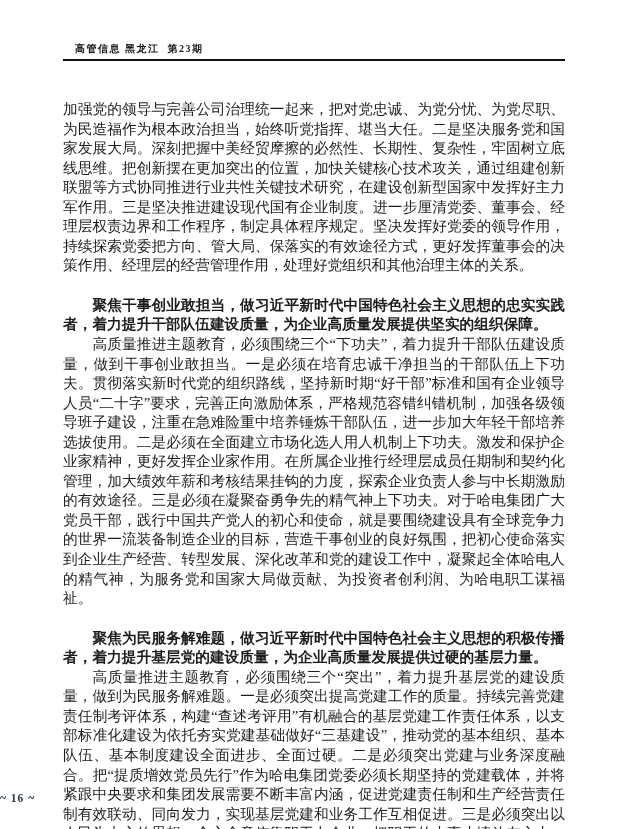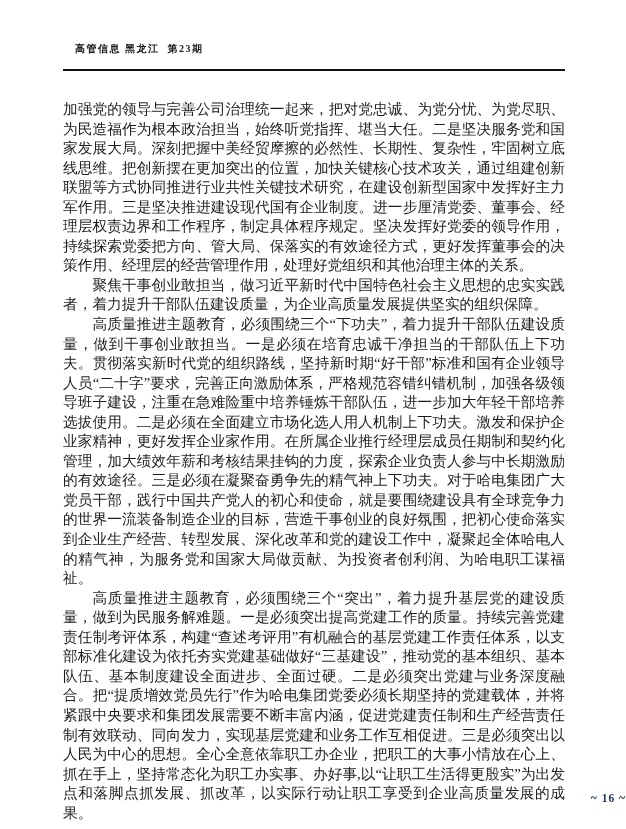--- a/index.html
+++ b/index.html
@@ -14,21 +14,21 @@
     background: var(--page-bg, #ffffff);
     font-family: "Liberation Serif", "DejaVu Serif", serif;
     overflow: hidden;
   }
   .header {
     position: absolute;
     left: 63px;
     right: 61px;
     top: 38px;
     border-bottom: 2px solid var(--rule-color, #111111);
-    padding-bottom: 13px;
+    padding-bottom: 3px;
   }
   .header-title {
     display: inline-block;
     padding-left: 12px;
     font-size: 10px;
     font-weight: bold;
     letter-spacing: 1.5px;
     color: var(--header-text, #1a1a1a);
     white-space: pre;
   }
@@ -44,28 +44,29 @@
   }
   .body-text p {
     margin: 0;
     text-indent: 2em;
   }
   .body-text p.no-indent {
     text-indent: 0;
     margin-top: 24px;
   }
   .body-text p.bold {
-    font-weight: normal;
+    font-weight: bold;
+    margin-top: 20px;
   }
   .footer {
     position: absolute;
     left: 0;
     right: 0;
     bottom: 23px;
-    text-align: right;
+    text-align: left;
   }
   .page-number {
     font-size: 11.5px;
     font-weight: bold;
     letter-spacing: 1px;
     color: var(--page-number, #1f3864);
     font-family: "Liberation Serif", "DejaVu Serif", serif;
   }
 </style>
 </head>
@@ -74,20 +75,21 @@
 <div class="page">
 
   <div class="header">
     <span class="header-title">高管信息 黑龙江  第23期</span>
   </div>
 
   <div class="body-text">
     <p class="no-indent">加强党的领导与完善公司治理统一起来，把对党忠诚、为党分忧、为党尽职、为民造福作为根本政治担当，始终听党指挥、堪当大任。二是坚决服务党和国家发展大局。深刻把握中美经贸摩擦的必然性、长期性、复杂性，牢固树立底线思维。把创新摆在更加突出的位置，加快关键核心技术攻关，通过组建创新联盟等方式协同推进行业共性关键技术研究，在建设创新型国家中发挥好主力军作用。三是坚决推进建设现代国有企业制度。进一步厘清党委、董事会、经理层权责边界和工作程序，制定具体程序规定。坚决发挥好党委的领导作用，持续探索党委把方向、管大局、保落实的有效途径方式，更好发挥董事会的决策作用、经理层的经营管理作用，处理好党组织和其他治理主体的关系。</p>
     <p class="bold">聚焦干事创业敢担当，做习近平新时代中国特色社会主义思想的忠实实践者，着力提升干部队伍建设质量，为企业高质量发展提供坚实的组织保障。</p>
     <p>高质量推进主题教育，必须围绕三个“下功夫”，着力提升干部队伍建设质量，做到干事创业敢担当。一是必须在培育忠诚干净担当的干部队伍上下功夫。贯彻落实新时代党的组织路线，坚持新时期“好干部”标准和国有企业领导人员“二十字”要求，完善正向激励体系，严格规范容错纠错机制，加强各级领导班子建设，注重在急难险重中培养锤炼干部队伍，进一步加大年轻干部培养选拔使用。二是必须在全面建立市场化选人用人机制上下功夫。激发和保护企业家精神，更好发挥企业家作用。在所属企业推行经理层成员任期制和契约化管理，加大绩效年薪和考核结果挂钩的力度，探索企业负责人参与中长期激励的有效途径。三是必须在凝聚奋勇争先的精气神上下功夫。对于哈电集团广大党员干部，践行中国共产党人的初心和使命，就是要围绕建设具有全球竞争力的世界一流装备制造企业的目标，营造干事创业的良好氛围，把初心使命落实到企业生产经营、转型发展、深化改革和党的建设工作中，凝聚起全体哈电人的精气神，为服务党和国家大局做贡献、为投资者创利润、为哈电职工谋福祉。</p>
+    <p class="bold">聚焦为民服务解难题，做习近平新时代中国特色社会主义思想的积极传播者，着力提升基层党的建设质量，为企业高质量发展提供过硬的基层力量。</p>
     <p>高质量推进主题教育，必须围绕三个“突出”，着力提升基层党的建设质量，做到为民服务解难题。一是必须突出提高党建工作的质量。持续完善党建责任制考评体系，构建“查述考评用”有机融合的基层党建工作责任体系，以支部标准化建设为依托夯实党建基础做好“三基建设”，推动党的基本组织、基本队伍、基本制度建设全面进步、全面过硬。二是必须突出党建与业务深度融合。把“提质增效党员先行”作为哈电集团党委必须长期坚持的党建载体，并将紧跟中央要求和集团发展需要不断丰富内涵，促进党建责任制和生产经营责任制有效联动、同向发力，实现基层党建和业务工作互相促进。三是必须突出以人民为中心的思想。全心全意依靠职工办企业，把职工的大事小情放在心上、抓在手上，坚持常态化为职工办实事、办好事,以“让职工生活得更殷实”为出发点和落脚点抓发展、抓改革，以实际行动让职工享受到企业高质量发展的成果。</p>
   </div>
 
   <div class="footer">
     <span class="page-number">~ 16 ~</span>
   </div>
 
 </div>
 
 </body></html>

